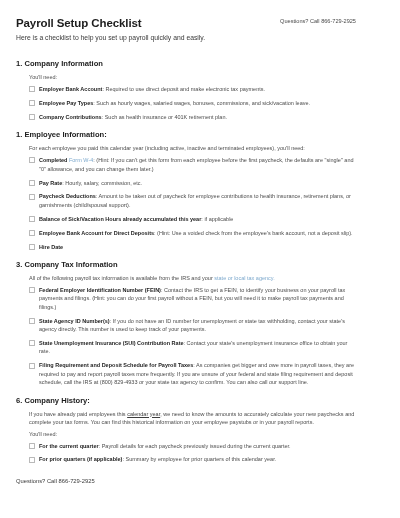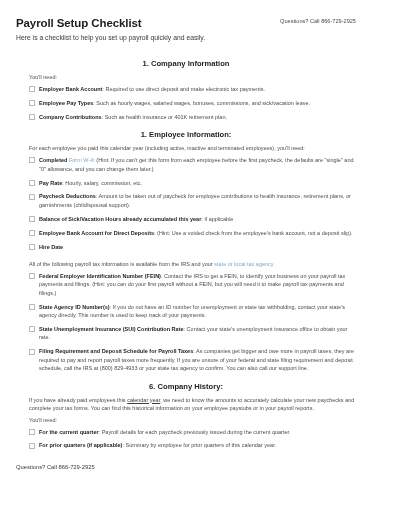--- a/index.html
+++ b/index.html
@@ -52,21 +52,20 @@
   }
 
   
   .section { margin-top: 9px; }
   .section-title {
     font-size: 7.6px;
     font-weight: bold;
     color: #1d1d1d;
     margin: 0 0 4px 0;
     line-height: 10px;
-    text-align: center;
   }
   .section-intro {
     font-size: 5.5px;
     color: #4c4c4c;
     margin: 0 0 4px 0;
     padding-left: 13px;
     line-height: 8px;
   }
 
   
@@ -166,20 +165,21 @@
         <span class="item-label">Employee Bank Account for Direct Deposits</span><span class="item-text">: (Hint: Use a voided check from the employee's bank account, not a deposit slip).</span>
       </div>
       <div class="item">
         <span class="checkbox"></span>
         <span class="item-label">Hire Date</span><span class="item-text"></span>
       </div>
     </div>
   </div>
 
   <div class="section">
+    <h2 class="section-title">3. Company Tax Information</h2>
     <p class="section-intro"><span>All of the following payroll tax information is available from the IRS and your </span><a class="link" href="#">state or local tax agency.</a></p>
     <div class="items">
       <div class="item">
         <span class="checkbox"></span>
         <span class="item-label">Federal Employer Identification Number (FEIN)</span><span class="item-text">: Contact the IRS to get a FEIN, to identify your business on your payroll tax payments and filings. (Hint: you can do your first payroll without a FEIN, but you will need it to make payroll tax payments and filings.)</span>
       </div>
       <div class="item">
         <span class="checkbox"></span>
         <span class="item-label">State Agency ID Number(s)</span><span class="item-text">: If you do not have an ID number for unemployment or state tax withholding, contact your state's agency directly. This number is used to keep track of your payments.</span>
       </div>

